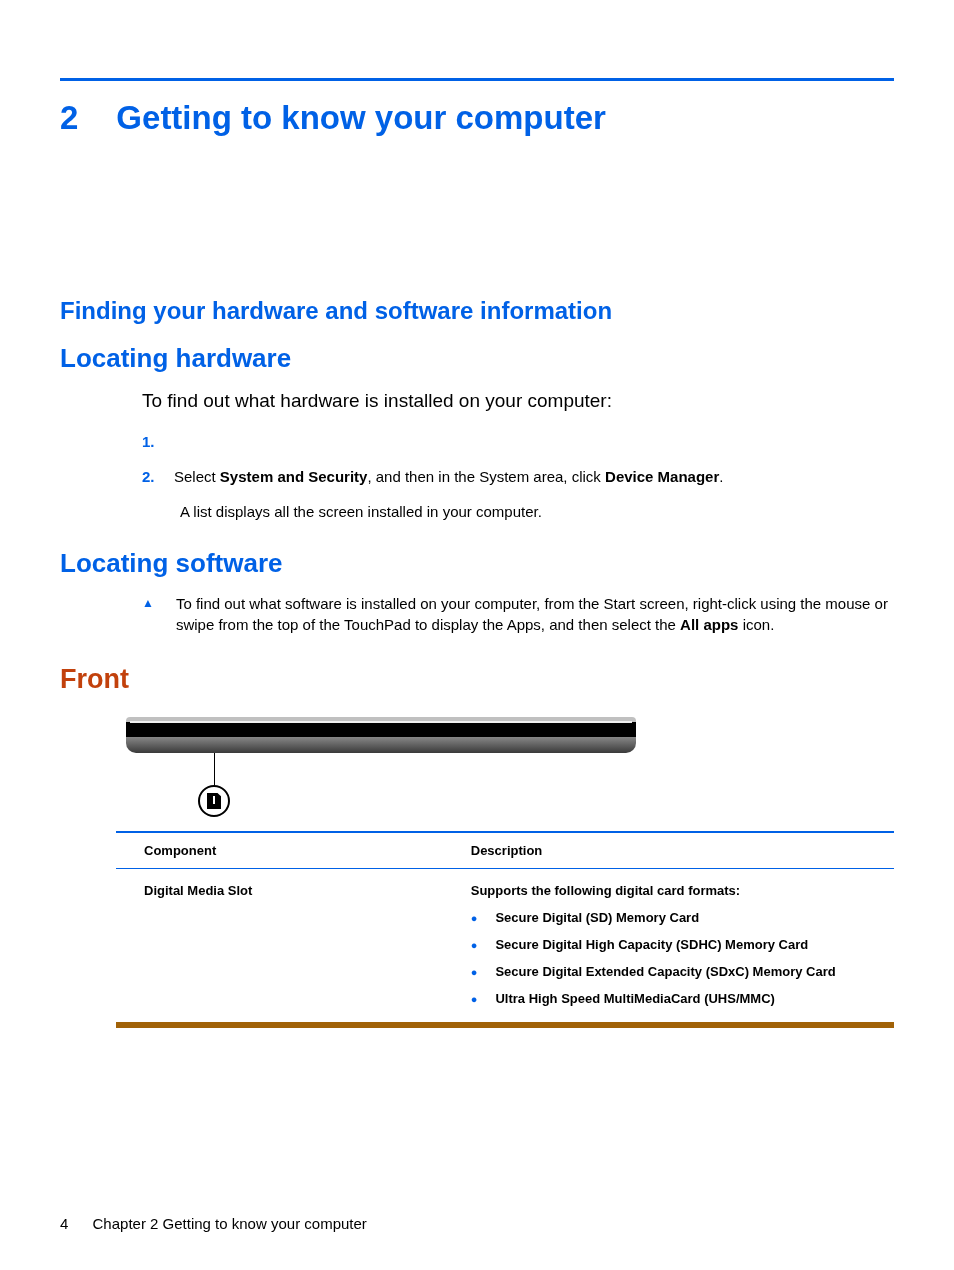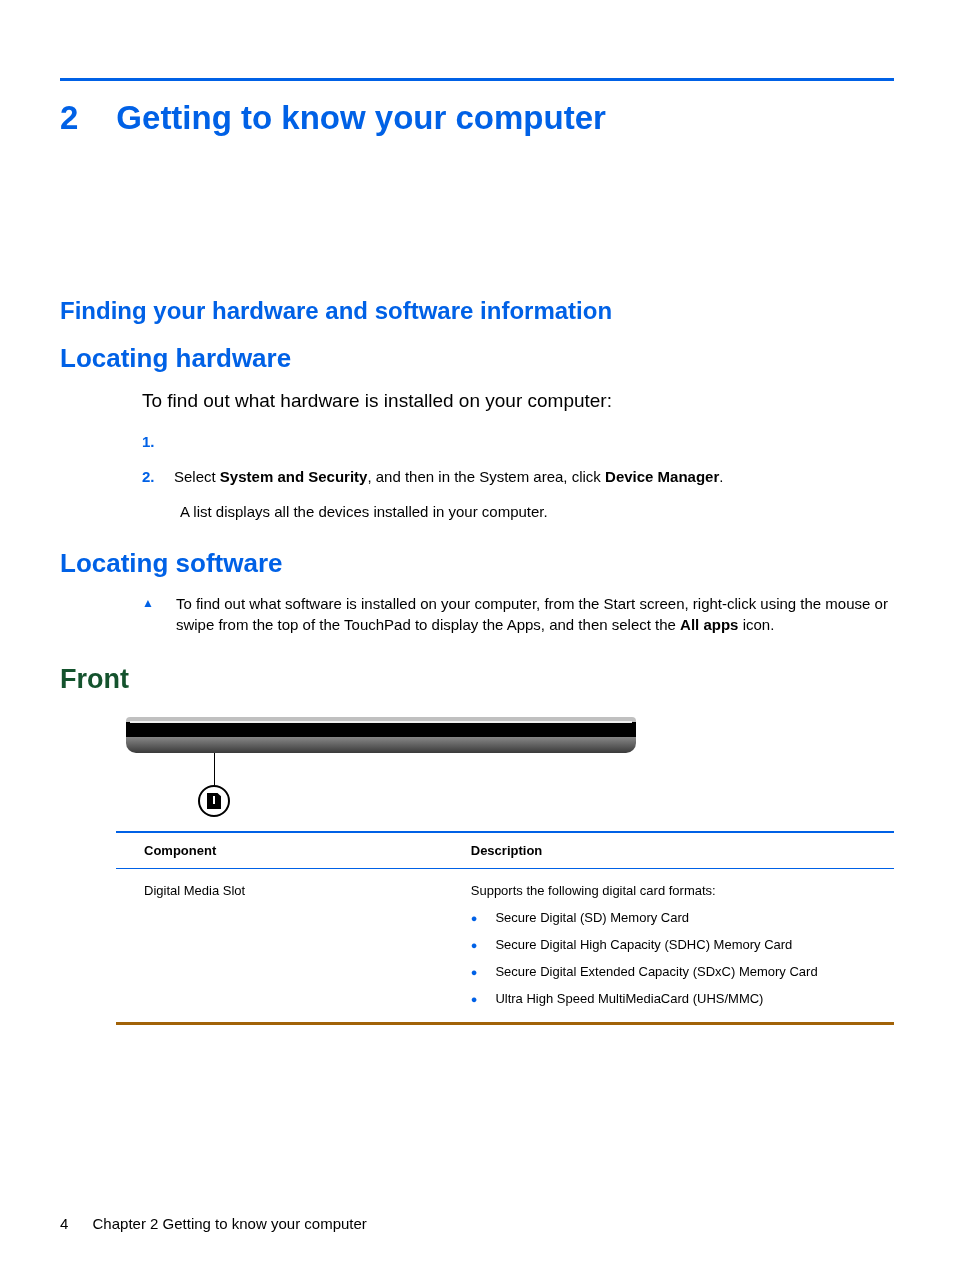--- a/index.html
+++ b/index.html
@@ -74,21 +74,21 @@
       margin-bottom: 28px;
       font-size: 15px;
       line-height: 1.45;
     }
     .triangle {
       color: #0061e6;
       font-size: 12px;
       margin-top: 2px;
     }
     h2.front {
-      color: #14532d;
+      color: #c2410c;
       font-size: 27px;
       font-weight: bold;
       margin-bottom: 22px;
     }
     .illus-area {
       margin-left: 66px;
       margin-right: 20px;
       margin-bottom: 14px;
     }
     .laptop-bar {
@@ -154,21 +154,22 @@
       border-bottom: 1px solid #0061e6;
     }
     table.comp-table th {
       text-align: left;
       font-weight: bold;
       padding: 10px 8px 10px 28px;
       font-size: 13px;
     }
     table.comp-table th:first-child { width: 42%; }
     table.comp-table tbody tr {
-      border-bottom: 3px solid #a16207;
+      border-bottom: 6px solid #a16207;
+      font-weight: bold;
     }
     table.comp-table td {
       vertical-align: top;
       padding: 14px 8px 14px 28px;
     }
     .desc-intro { margin-bottom: 12px; }
     ul.dot-list { list-style: none; }
     ul.dot-list li {
       display: flex;
       gap: 18px;
@@ -204,21 +205,21 @@
   <li>
     <span class="num">1.</span>
   </li>
   <li>
     <span class="num">2.</span>
     <span>
       <span>Select </span><b>System and Security</b><span>, and then in the System area, click </span><b>Device Manager</b><span>.</span>
     </span>
   </li>
 </ol>
-<p class="after-list">A list displays all the devices installed in your computer.</p>
+<p class="after-list">A list displays all the screen installed in your computer.</p>
 
 <h3 class="subsection">Locating software</h3>
 <div class="triangle-block">
   <span class="triangle">▲</span>
   <span>
     <span>To find out what software is installed on your computer, from the Start screen, right-click using the mouse or swipe from the top of the TouchPad to display the Apps, and then select the </span><b>All apps</b><span> icon.</span>
   </span>
 </div>
 
 <h2 class="front">Front</h2>

